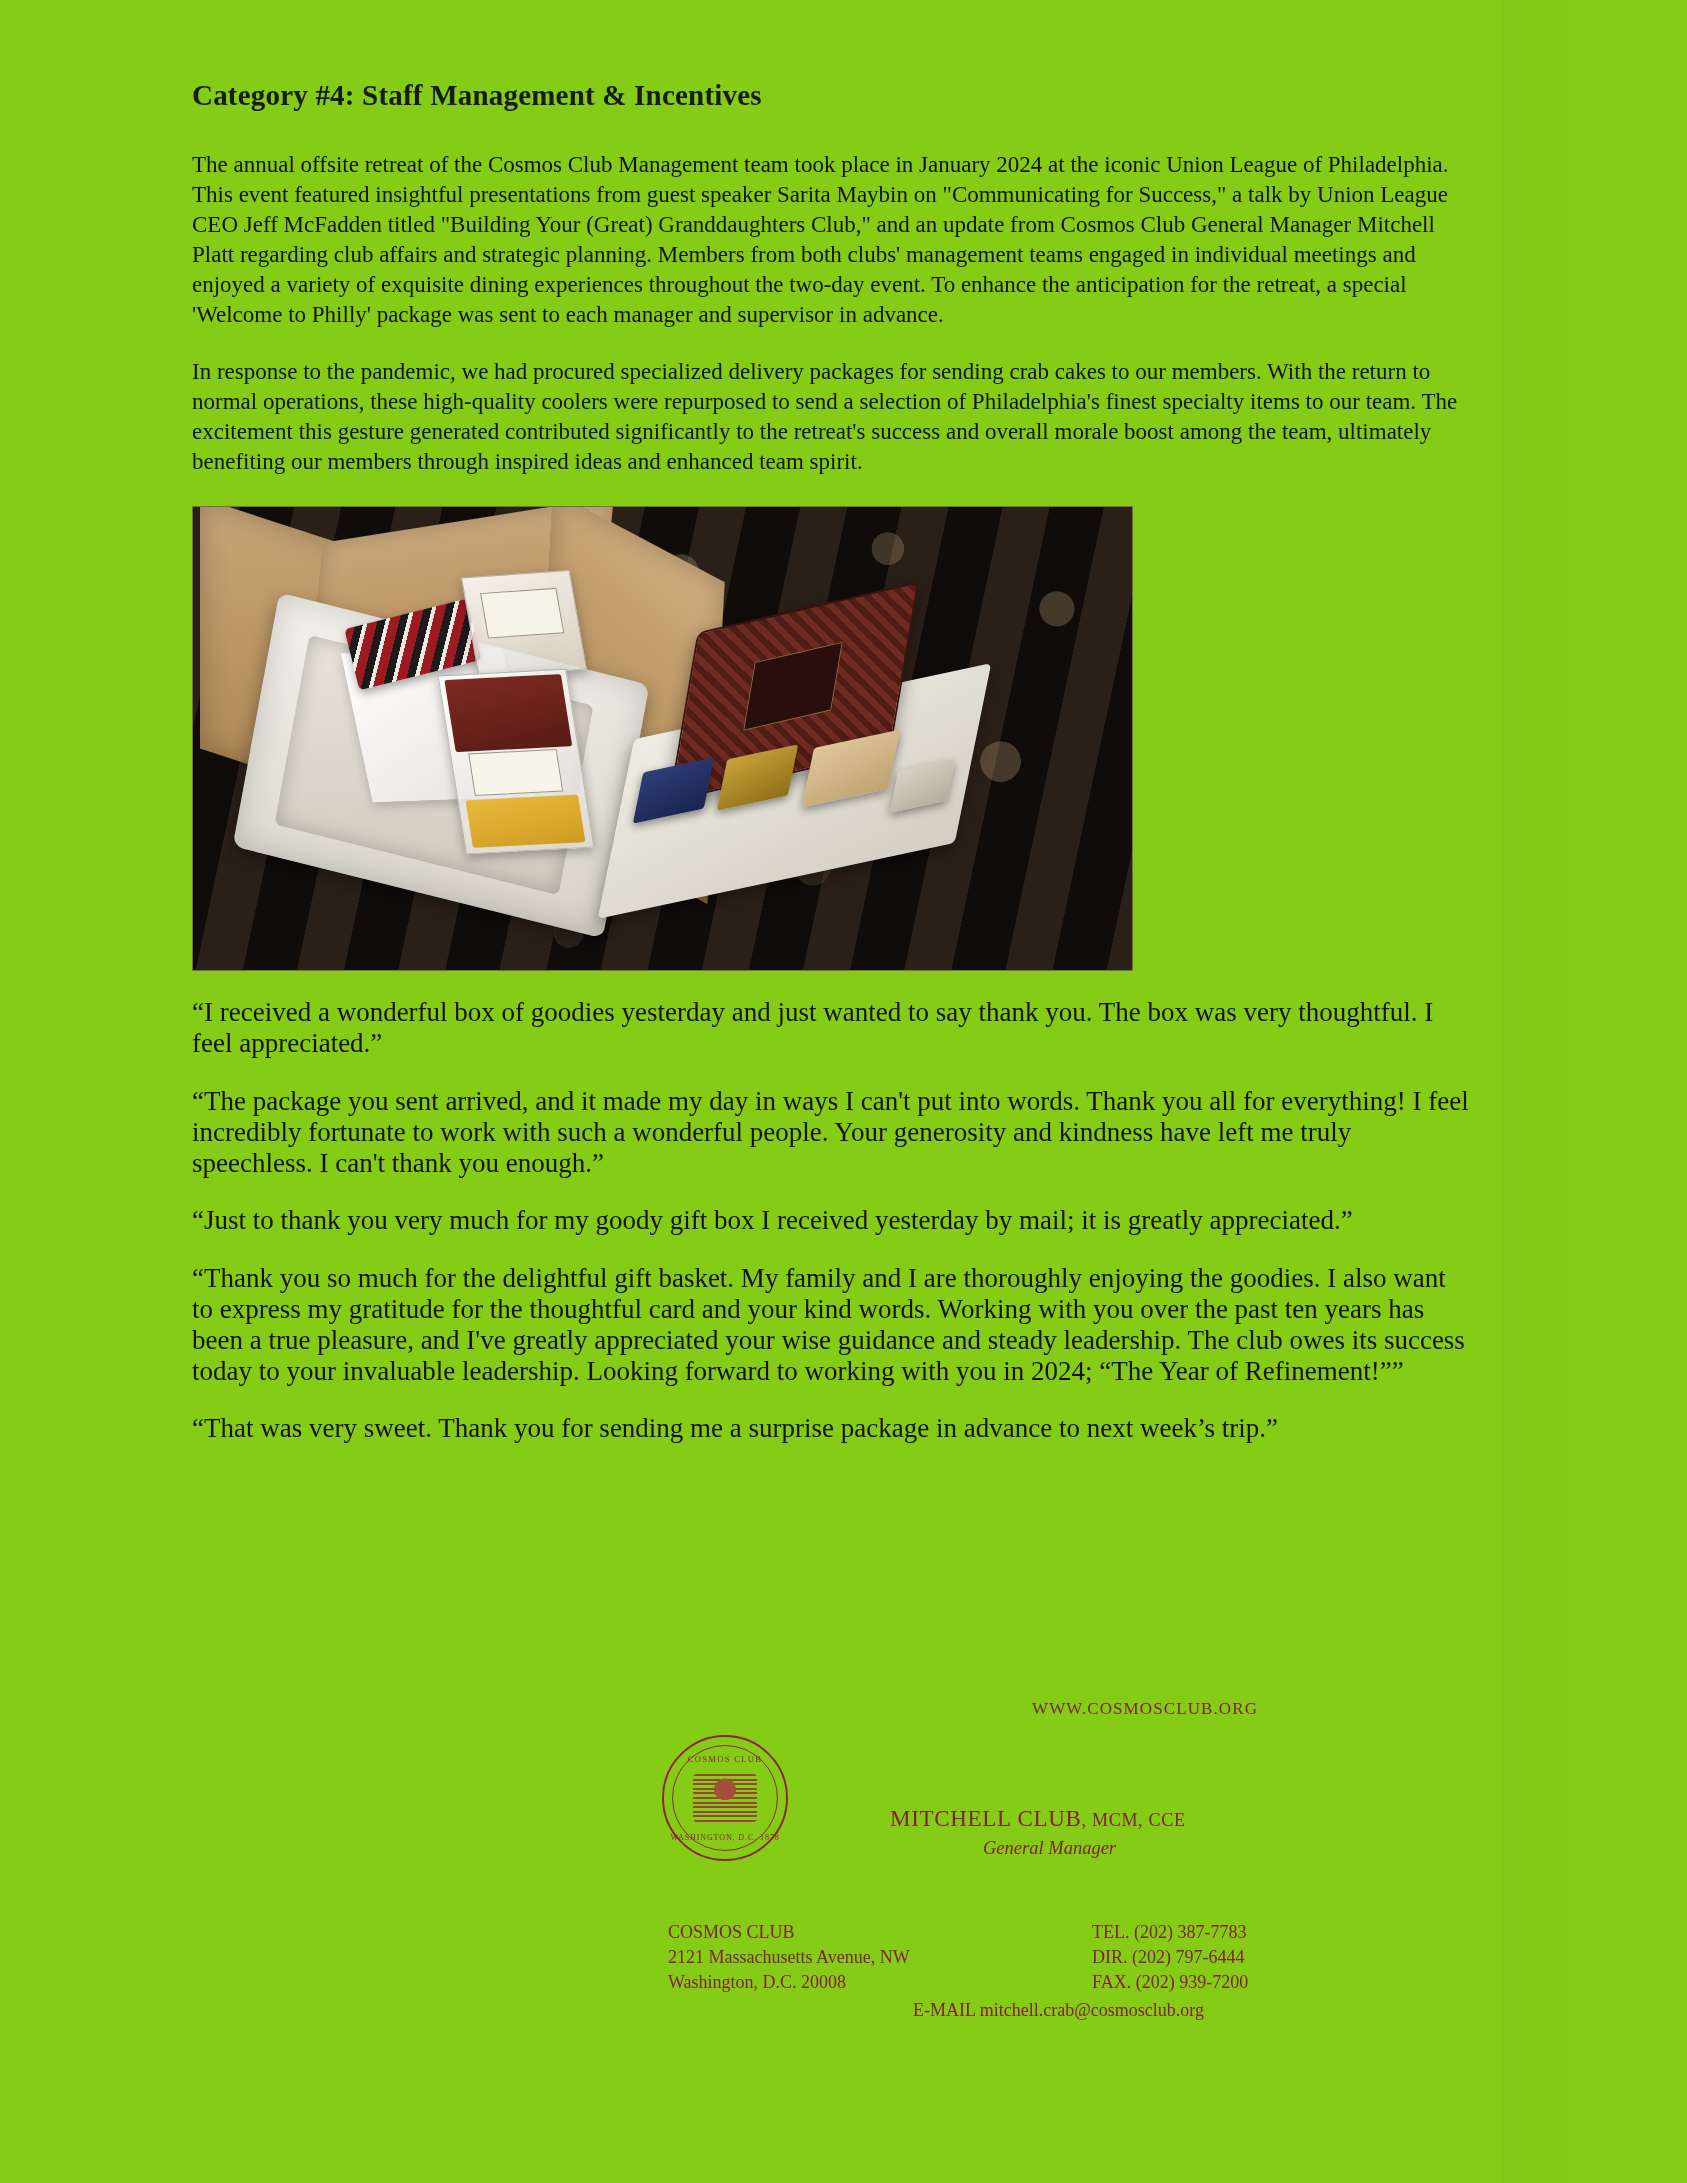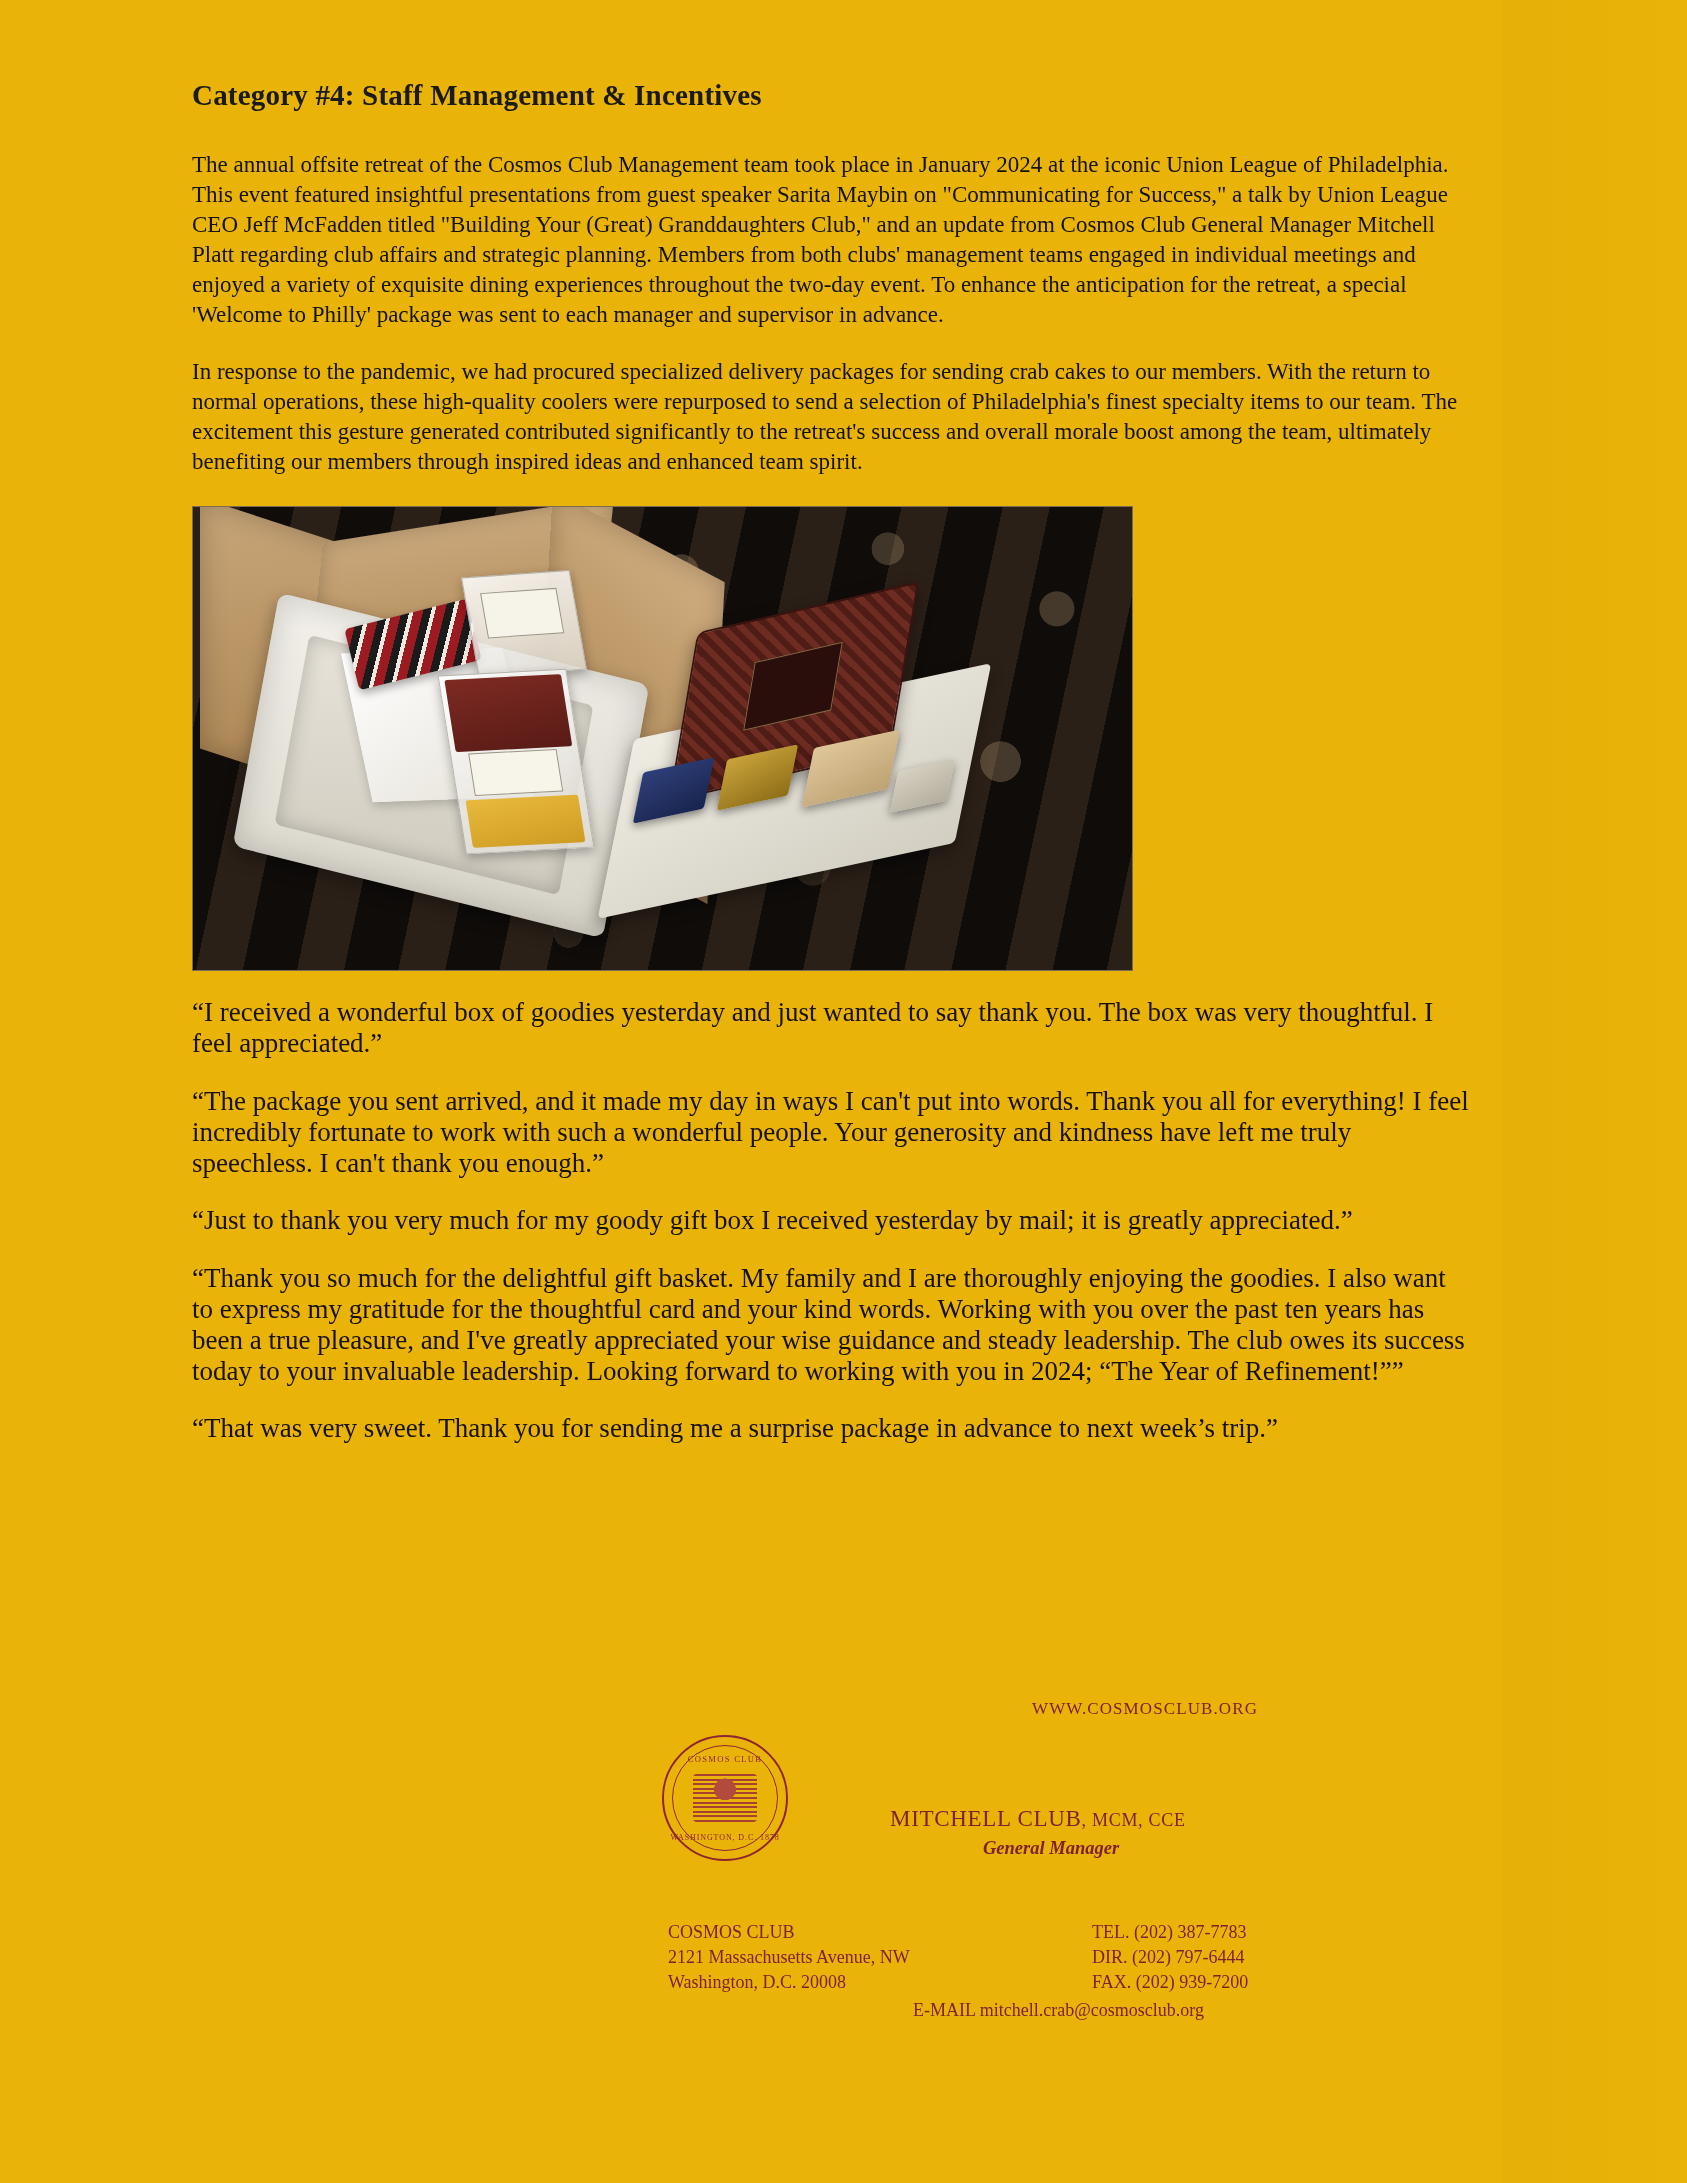--- a/index.html
+++ b/index.html
@@ -13,21 +13,21 @@
     font-family: "Liberation Serif", serif;
     color: #000000;
     position: relative;
     overflow: hidden;
   }
   .page {
     position: absolute;
     left: 0; top: 0;
     width: 1687px;
     height: 2183px;
-    background: #eab308;
+    background: #84cc16;
   }
   .content {
     position: absolute;
     left: 192px;
     top: 79px;
     width: 1277px;
   }
   .doc-title {
     font-family: "Liberation Serif", serif;
     font-weight: bold;
@@ -292,21 +292,20 @@
     color: #7e2230;
   }
   .gm-name .small { font-size: 18px; margin-top: 10px; }
   .gm-title {
     position: absolute;
     left: 791px; top: 164px;
     font-family: "Liberation Serif", serif;
     font-style: italic;
     font-size: 18.5px;
     color: #7e2230;
-    font-weight: bold;
   }
   .addr {
     position: absolute;
     left: 476px; top: 246px;
     font-family: "Liberation Serif", serif;
     font-size: 18px;
     line-height: 25px;
     color: #7e2230;
   }
   .phones {

